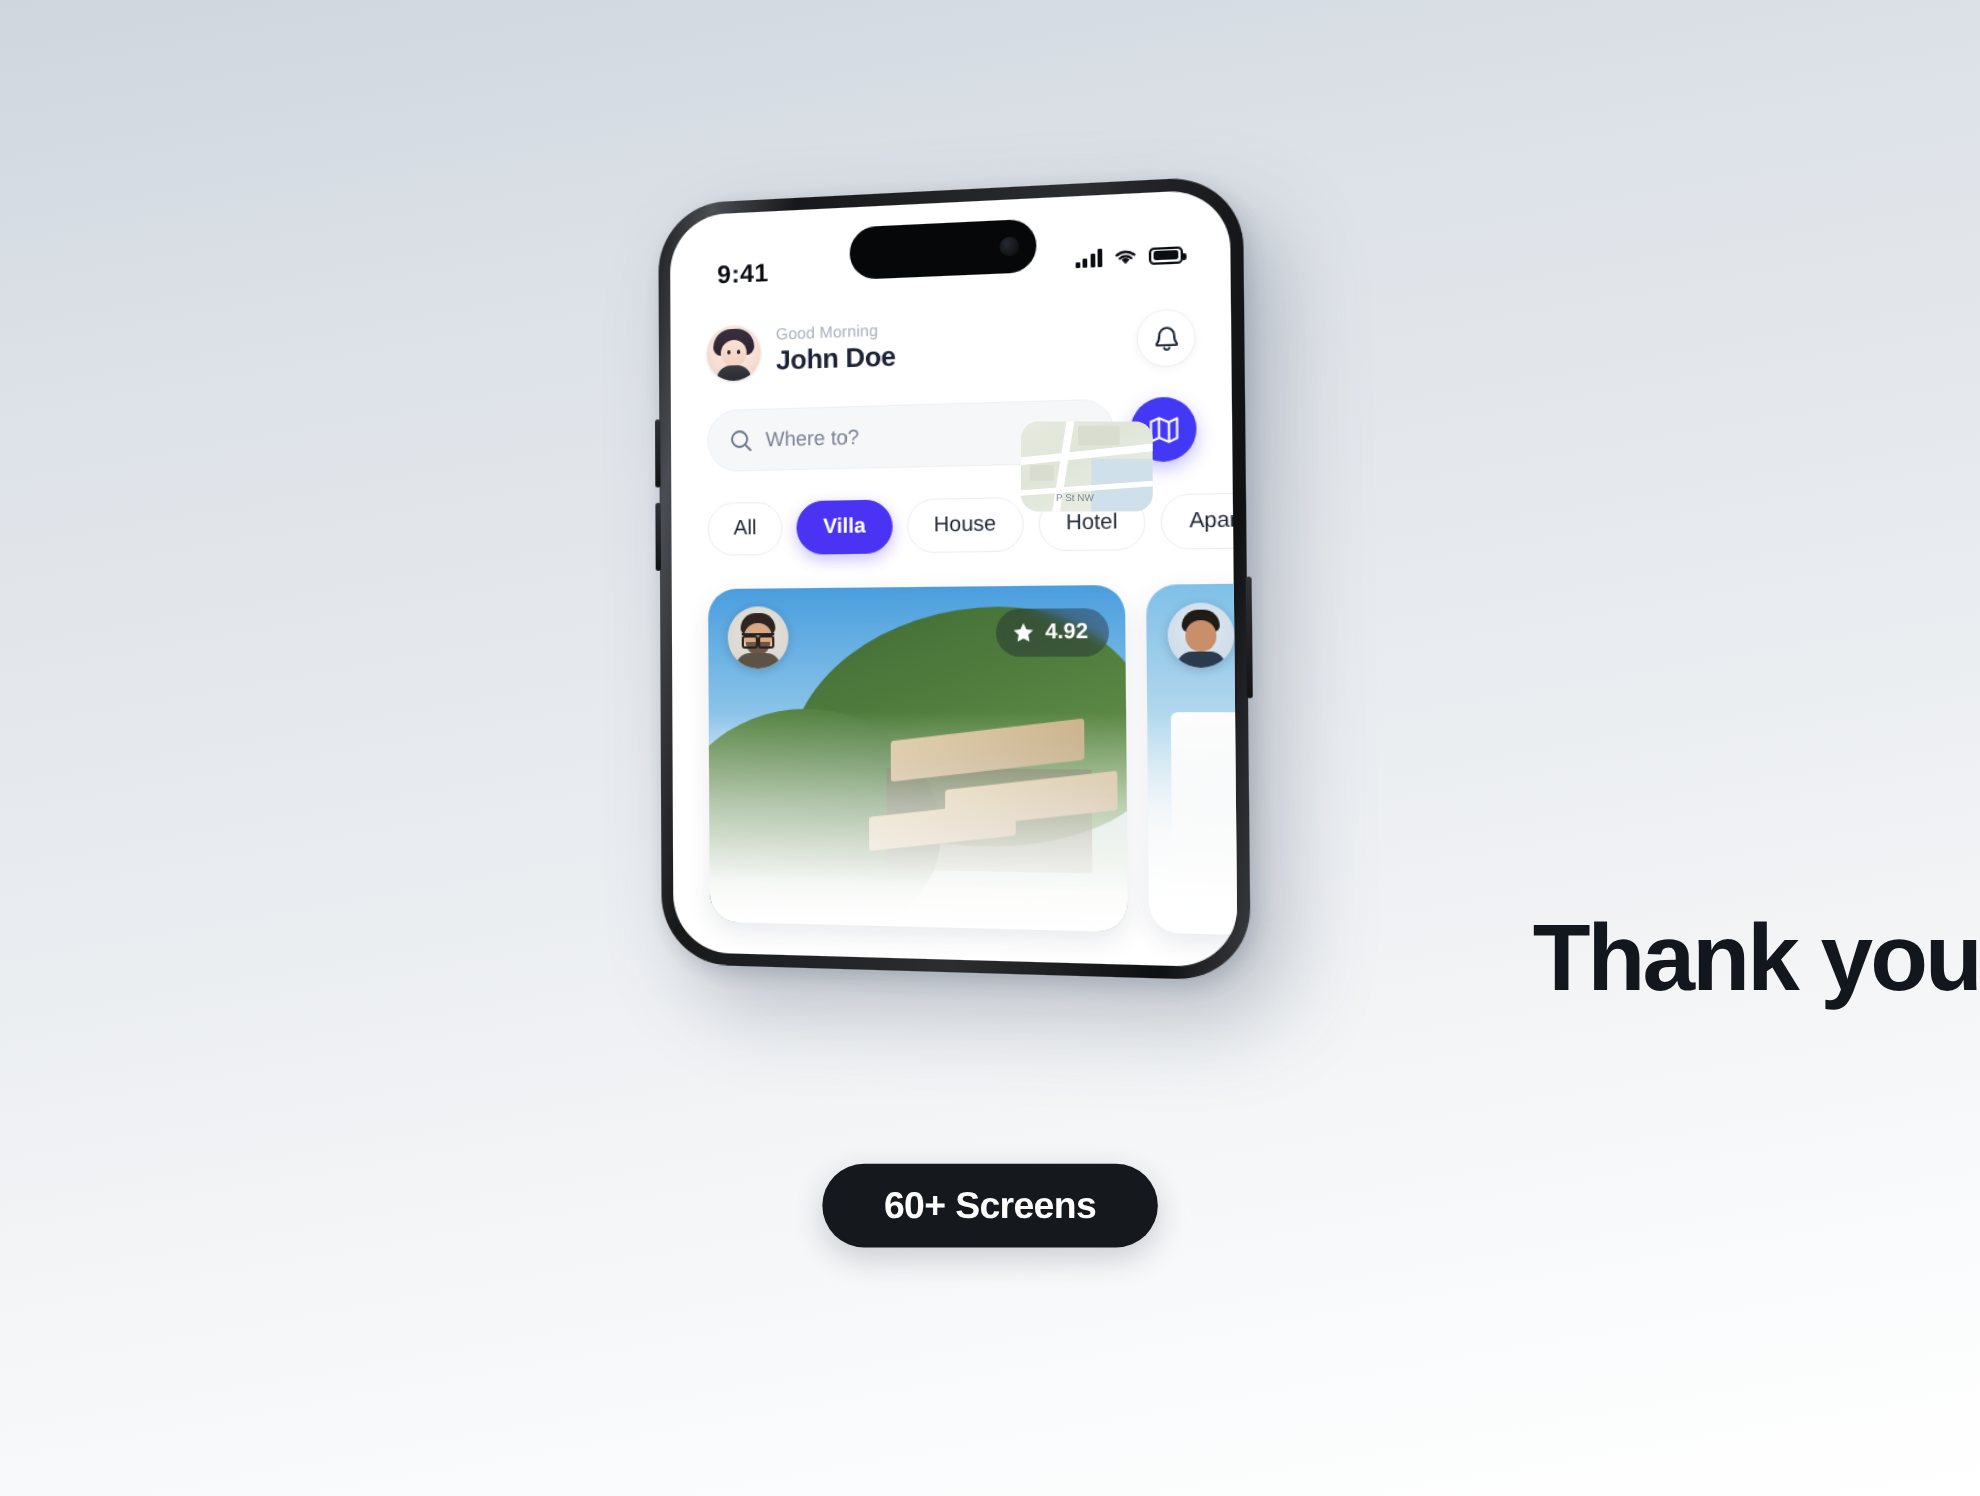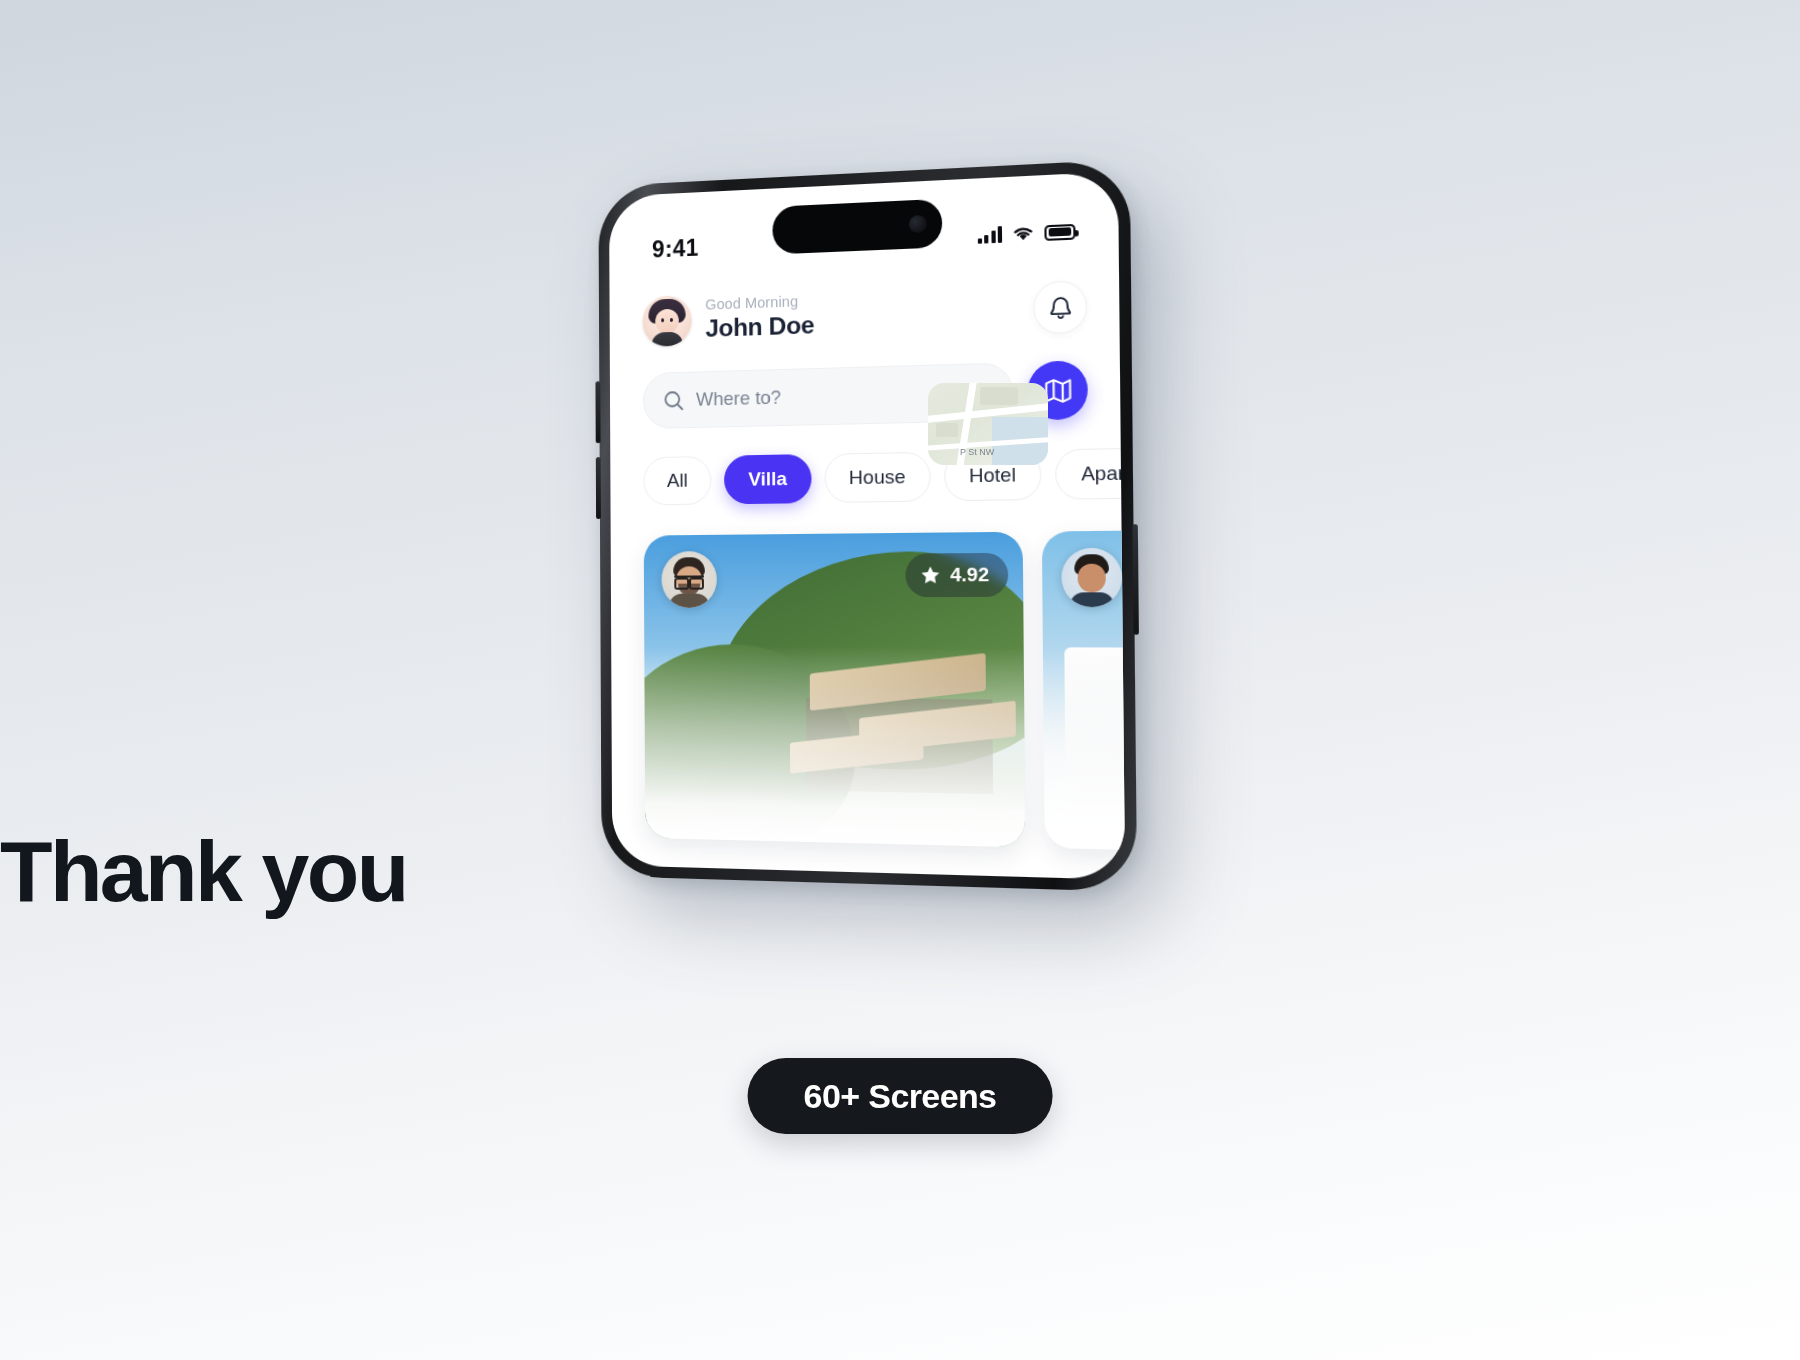--- a/index.html
+++ b/index.html
@@ -196,21 +196,21 @@
     position:absolute; right: 14px; top: 20px; height: 42px; padding: 0 18px 0 14px;
     border-radius: 21px; background: rgba(28,34,48,.42);
     backdrop-filter: blur(6px);
     display:flex; align-items:center; gap: 9px;
   }
   .rating-badge .val { color:#fff; font-size: 19px; font-weight: 600; }
 
   
   .thankyou {
     position: absolute; left: 0; right: 0; top: 828px;
-    text-align: left; font-size: 86px; font-weight: 800; color: #12161d;
+    text-align: right; font-size: 86px; font-weight: 800; color: #12161d;
     letter-spacing: -2.6px; line-height: 1;
   }
   .screens-pill {
     position: absolute; left: 50%; top: 1058px; transform: translateX(-50%);
     height: 76px; padding: 0 56px; border-radius: 38px; background: #15181d;
     display: flex; align-items: center; justify-content: center;
     color: #fff; font-size: 34px; font-weight: 800; letter-spacing: -.6px;
     box-shadow: 0 10px 28px rgba(30,40,60,.20);
   }
 </style>

